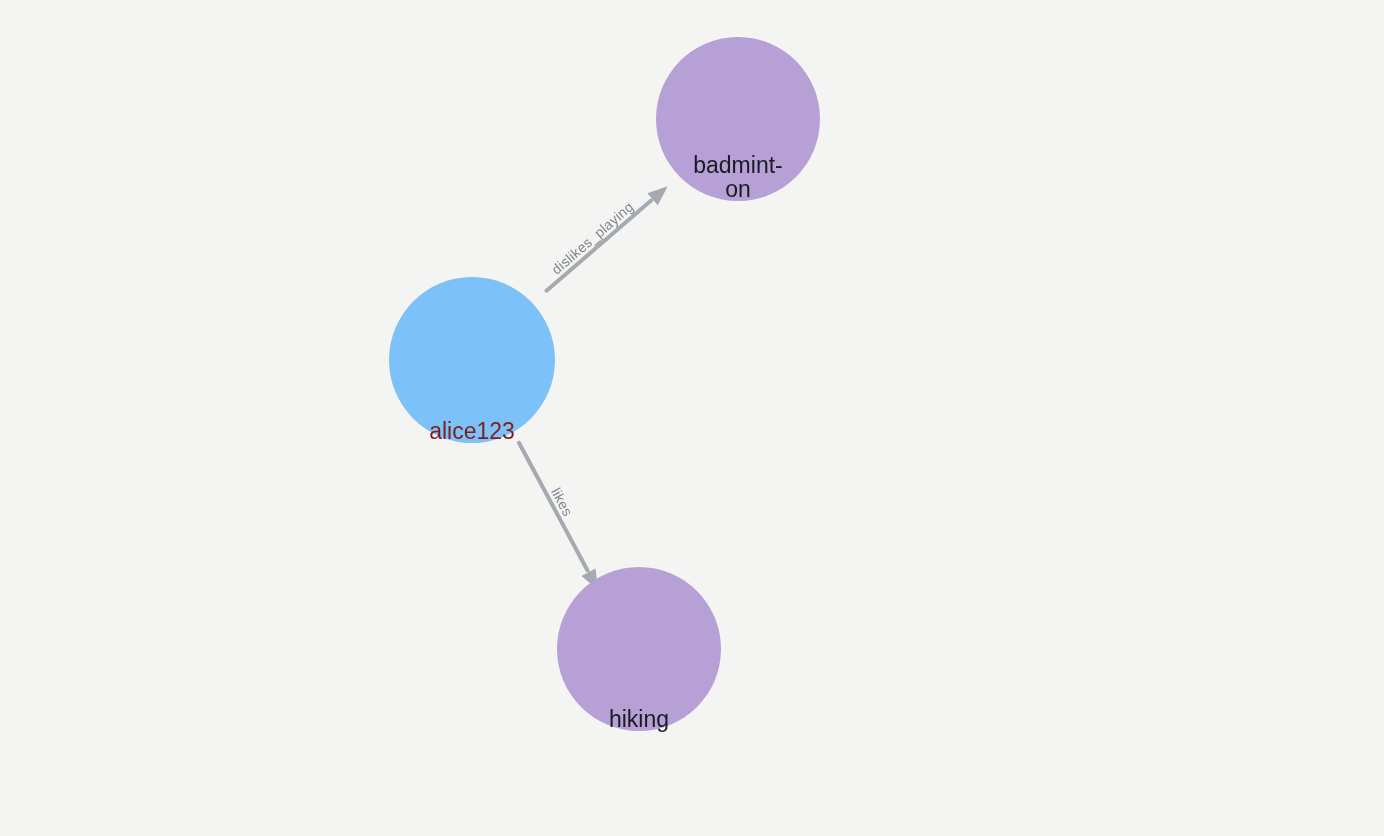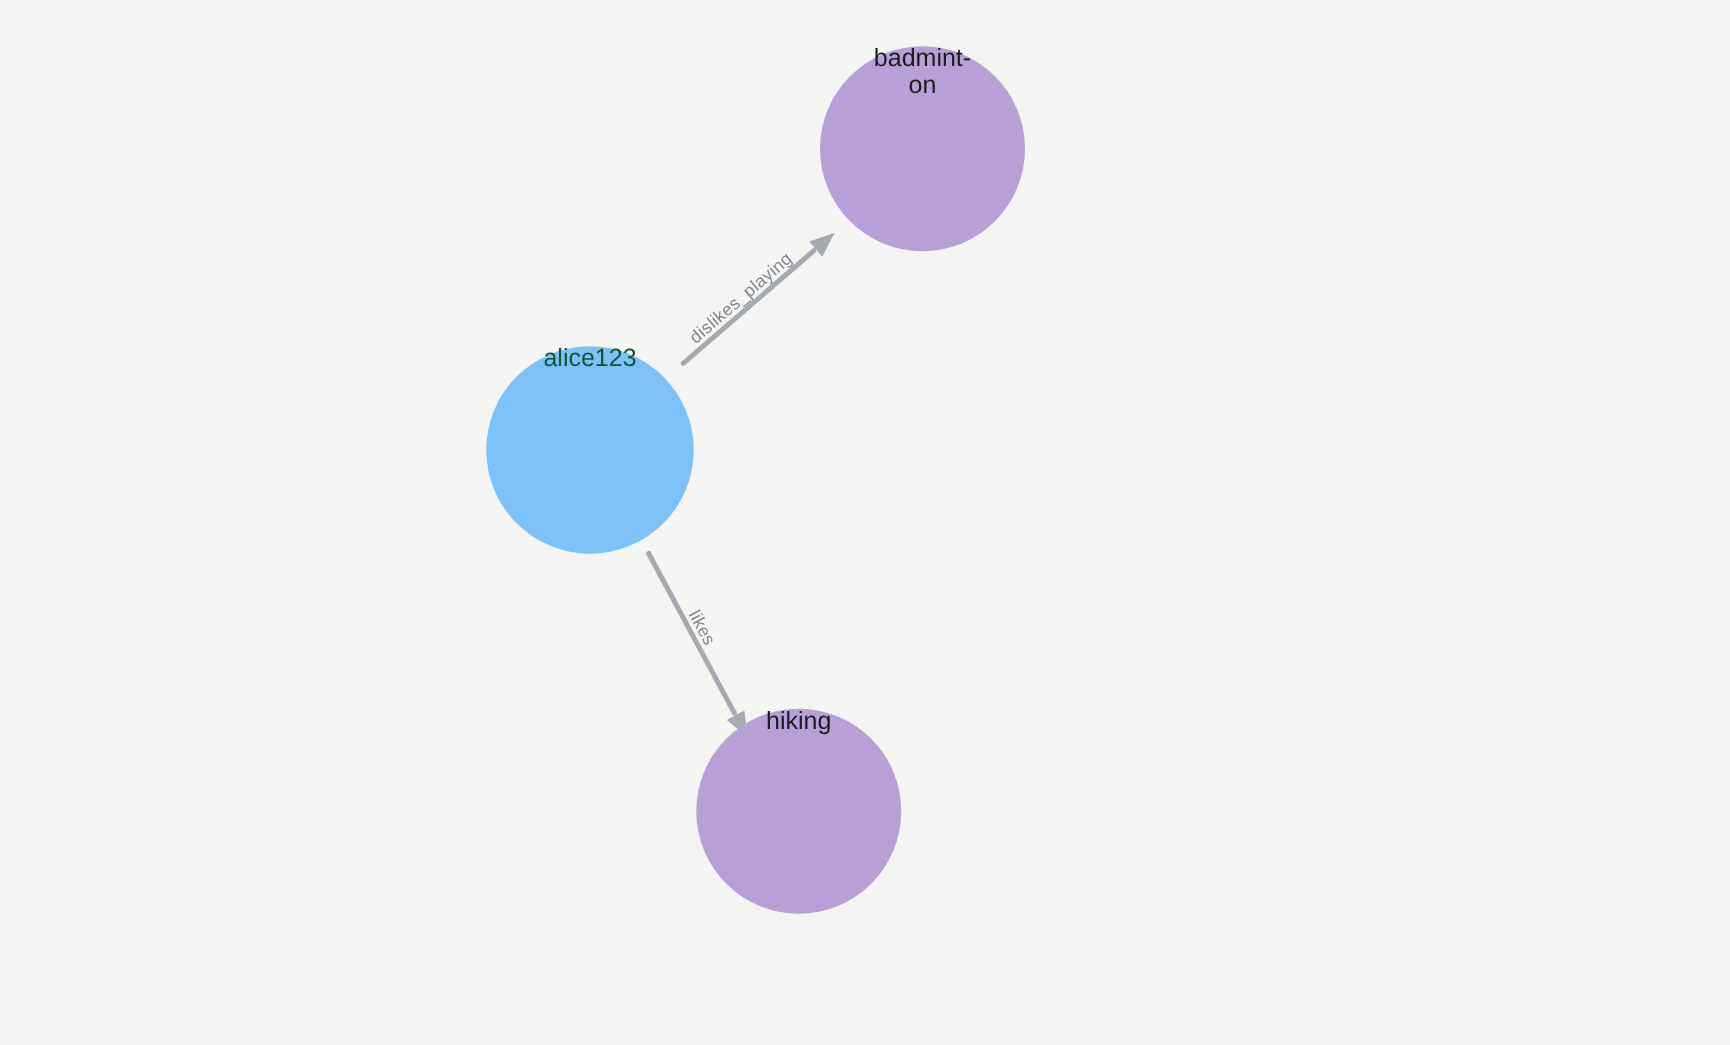--- a/index.html
+++ b/index.html
@@ -8,24 +8,24 @@
     font-family: "Liberation Sans", sans-serif;
   }
   .canvas {
     position: relative;
     overflow: hidden;
   }
   .node {
     position: absolute;
     border-radius: 50%;
     display: flex;
-    align-items: flex-start;
+    align-items: flex-end;
     justify-content: center;
     text-align: center;
-    font-size: 20px;
+    font-size: 23px;
     line-height: 1.05;
     user-select: none;
   }
   .node-label { display: block; }
   .node-label .line { display: block; }
   .edge {
     position: absolute;
     height: 4px;
     transform-origin: 0 50%;
     border-radius: 2px;
@@ -60,21 +60,21 @@
   <div class="edge" style="left: 545px; top: 290px; width: 142.373px; transform: rotate(-40.7544deg); background: rgb(165, 169, 176);">
     <span class="edge-label" style="color: rgb(130, 134, 141);">dislikes_playing</span>
     <span class="arrowhead" style="border-left-color: rgb(165, 169, 176);"></span>
   </div>
 
   <div class="edge" style="left: 518px; top: 439px; width: 149.118px; transform: rotate(61.7681deg); background: rgb(165, 169, 176);">
     <span class="edge-label" style="color: rgb(130, 134, 141);">likes</span>
     <span class="arrowhead" style="border-left-color: rgb(165, 169, 176);"></span>
   </div>
 
-  <div class="node" style="left: 389px; top: 277px; height: 166px; width: 166px; background: rgb(124, 193, 247); color: #14532d;">
+  <div class="node" style="left: 389px; top: 277px; height: 166px; width: 166px; background: rgb(124, 193, 247); color: #7f1d1d;">
     <span class="node-label">
         <span class="line">alice123</span>
       </span>
   </div>
 
   <div class="node" style="left: 656px; top: 37px; height: 164px; width: 164px; background: rgb(182, 160, 214); color: rgb(26, 28, 31);">
     <span class="node-label">
         <span class="line">badmint-</span>
         <span class="line">on</span>
       </span>

